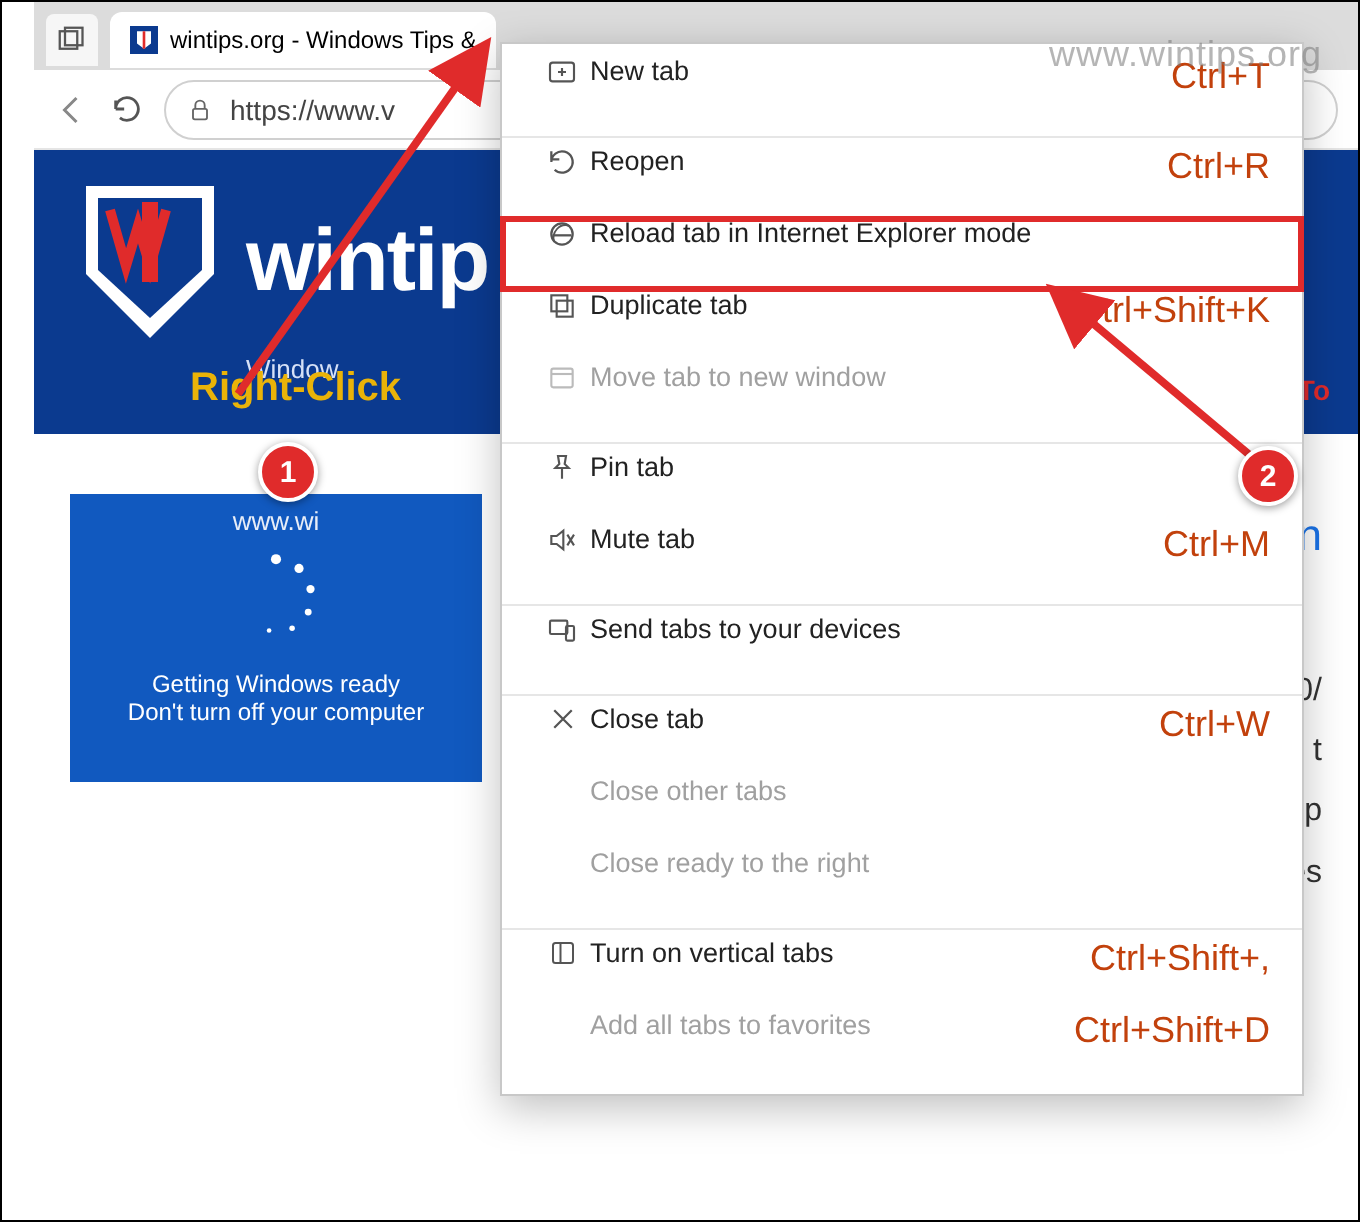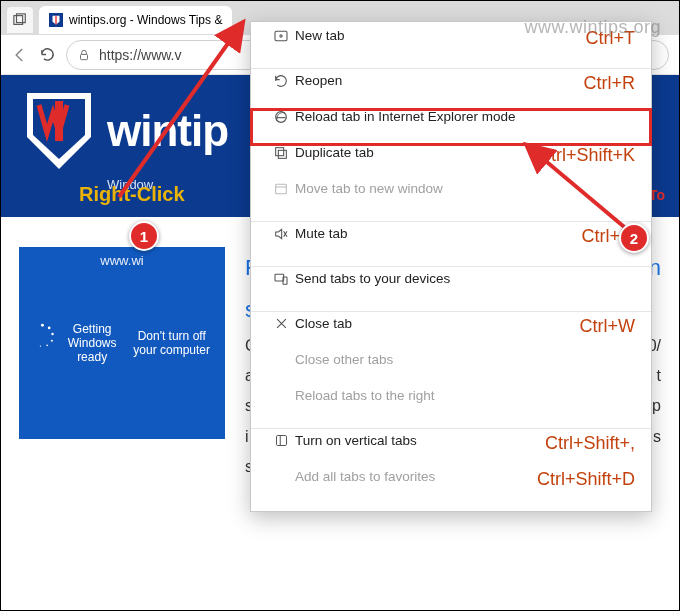--- a/index.html
+++ b/index.html
@@ -1,17 +1,17 @@
 <!DOCTYPE html>
 <html><head>
 <meta charset="utf-8">
 <style>
   * { box-sizing: border-box; margin: 0; padding: 0; font-family: "Segoe UI", Arial, sans-serif; }
   body { width: 682px; height: 613px; overflow: hidden; position: relative; background: #fff; }
-  .frame { width: 680px; height: 611px; border: 1px solid #000; position: relative; overflow: hidden; }
+  .frame { width: 680px; height: 611px; border: 1px solid #000; position: relative; overflow: hidden; padding-left: 16px; }
 
   
   .titlebar { height: 34px; background: #dcdcdc; display: flex; align-items: center; padding: 4px 6px 0 6px; gap: 6px; }
   .tab-icon-box { width: 26px; height: 26px; background: #f6f6f6; display: flex; align-items: center; justify-content: center; border-radius: 4px 4px 0 0; }
   .tab { height: 28px; background: #fff; display: flex; align-items: center; padding: 0 10px; border-radius: 6px 6px 0 0; gap: 6px; font-size: 12px; min-width: 170px; }
   .favicon { width: 14px; height: 14px; }
 
   
   .addrbar { height: 40px; display: flex; align-items: center; gap: 10px; padding: 0 10px; border-bottom: 1px solid #e5e5e5; }
   .addr-input { flex: 1; height: 30px; border: 1px solid #d0d0d0; border-radius: 16px; display: flex; align-items: center; padding: 0 10px; gap: 8px; color: #444; font-size: 14px; }
@@ -19,21 +19,21 @@
   
   .site-header { height: 142px; background: #0b3a8f; position: relative; color: #fff; padding: 12px 18px; }
   .logo-row { display: flex; align-items: center; gap: 8px; }
   .brand { font-size: 44px; font-weight: 600; letter-spacing: -1px; }
   .subtitle { font-size: 13px; margin-top: 2px; margin-left: 88px; color: #d6e1f7; }
   .right-click-label { position: absolute; left: 78px; top: 108px; color: #eab308; font-weight: bold; font-size: 20px; }
   .nav-howto { position: absolute; right: 14px; bottom: 14px; color: #e02b2b; font-size: 14px; font-weight: 600; }
 
   
   .content { padding: 30px 18px; display: flex; gap: 20px; }
-  .thumb { width: 206px; height: 192px; background: #1159bf; color: #fff; display: flex; flex-direction: row; align-items: center; justify-content: center; font-size: 12px; text-align: center; padding: 10px; position: relative; }
+  .thumb { width: 206px; height: 144px; background: #1159bf; color: #fff; display: flex; flex-direction: column; align-items: center; justify-content: center; font-size: 12px; text-align: center; padding: 10px; position: relative; }
   .thumb-wm { position: absolute; top: 6px; font-size: 13px; color: #e8eef8; }
   .article-txt { flex: 1; font-size: 16px; color: #333; line-height: 1.9; }
   .article-title { color: #1a73e8; font-size: 22px; }
 
   
   .ctxmenu { position: absolute; left: 249px; top: 20px; width: 402px; background: #fff; border: 1px solid #c8c8c8; box-shadow: 0 6px 20px rgba(0,0,0,0.25); padding: 6px 0; z-index: 50; }
   .mi { display: flex; align-items: flex-start; height: 36px; padding: 0 16px; font-size: 13.5px; color: #222; position: relative; }
   .mi.disabled { color: #a0a0a0; }
   .mi .ic { width: 28px; display: flex; align-items: center; justify-content: center; color: #555; }
   .mi.disabled .ic { color: #bbb; }
@@ -180,20 +180,28 @@
             <rect x="4" y="5" width="16" height="14" rx="1.5" fill="none" stroke="currentColor" stroke-width="1.6"></rect>
             <path d="M4 9h16" stroke="currentColor" stroke-width="1.6"></path>
           </svg>
         </span>
       <span class="lbl">Move tab to new window</span>
     </div>
     <div class="sep"></div>
     <div class="mi">
       <span class="ic">
           <svg width="16" height="16" viewBox="0 0 24 24">
+            <path d="M9 3h6l-1 6 3 3H7l3-3-1-6zM12 12v8" fill="none" stroke="currentColor" stroke-width="1.6"></path>
+          </svg>
+        </span>
+      <span class="lbl">Pin tab</span>
+    </div>
+    <div class="mi">
+      <span class="ic">
+          <svg width="16" height="16" viewBox="0 0 24 24">
             <path d="M4 9v6h4l5 4V5L8 9H4zM16 8l5 8M21 8l-5 8" fill="none" stroke="currentColor" stroke-width="1.6"></path>
           </svg>
         </span>
       <span class="lbl">Mute tab</span>
       <span class="sc">Ctrl+M</span>
     </div>
     <div class="sep"></div>
     <div class="mi">
       <span class="ic">
           <svg width="16" height="16" viewBox="0 0 24 24">
@@ -212,21 +220,21 @@
         </span>
       <span class="lbl">Close tab</span>
       <span class="sc">Ctrl+W</span>
     </div>
     <div class="mi disabled">
       <span class="ic"></span>
       <span class="lbl">Close other tabs</span>
     </div>
     <div class="mi disabled">
       <span class="ic"></span>
-      <span class="lbl">Reload tabs to the right</span>
+      <span class="lbl">Close ready to the right</span>
     </div>
     <div class="sep"></div>
     <div class="mi">
       <span class="ic">
           <svg width="15" height="15" viewBox="0 0 24 24">
             <rect x="4" y="4" width="16" height="16" rx="2" fill="none" stroke="currentColor" stroke-width="1.6"></rect>
             <path d="M10 4v16" stroke="currentColor" stroke-width="1.6"></path>
           </svg>
         </span>
       <span class="lbl">Turn on vertical tabs</span>

